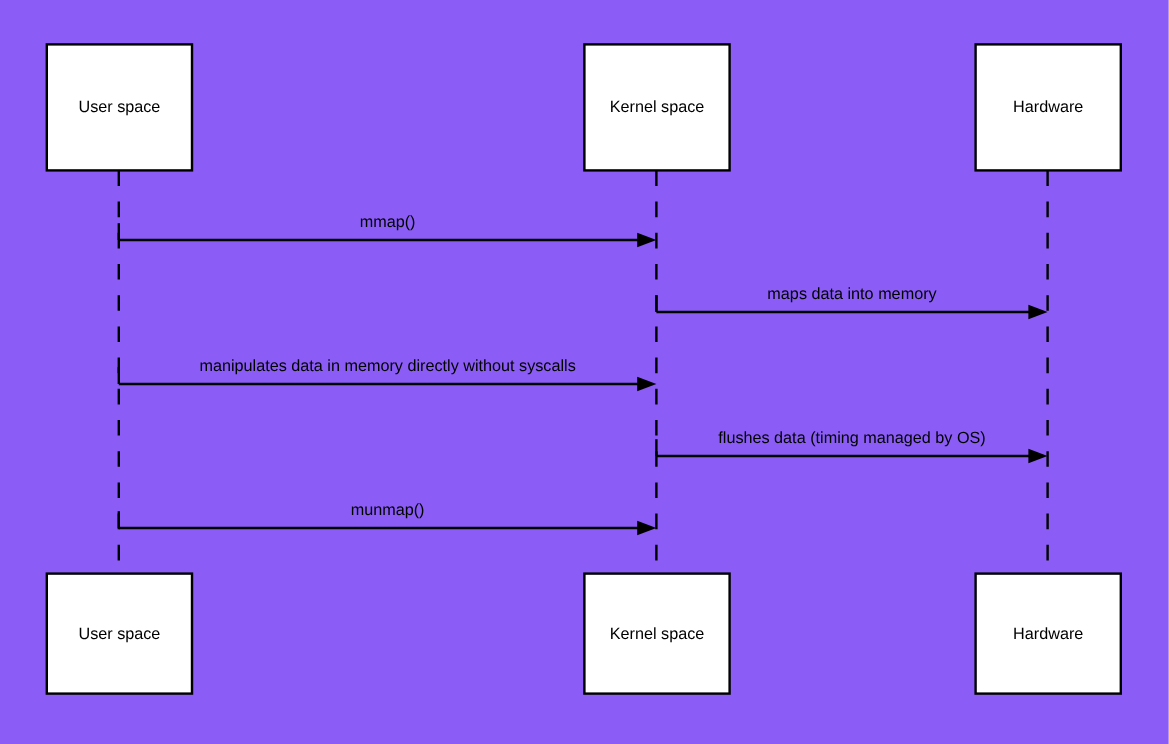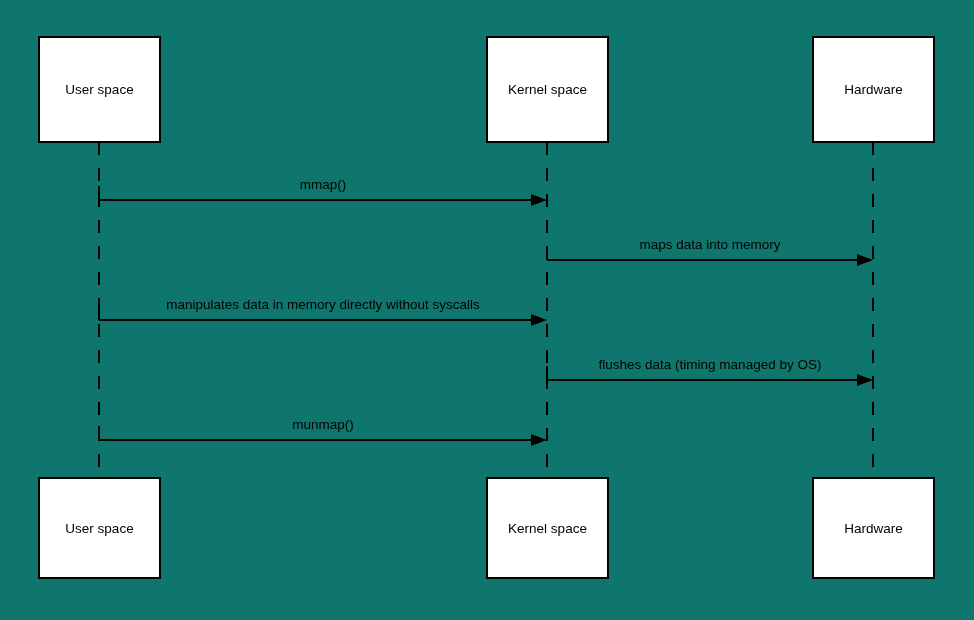--- a/index.html
+++ b/index.html
@@ -9,21 +9,21 @@
     background: #ffffff;
   }
   body {
     font-family: "Liberation Sans", "DejaVu Sans", sans-serif;
     color: #000000;
   }
   #diagram-root {
     position: relative;
     width: 974px;
     height: 620px;
-    background: #0f766e;
+    background: #8b5cf6;
     overflow: hidden;
   }
   #diagram-svg {
     position: absolute;
     top: 0;
     left: 0;
     display: block;
   }
   .actor-box {
     fill: #ffffff;

